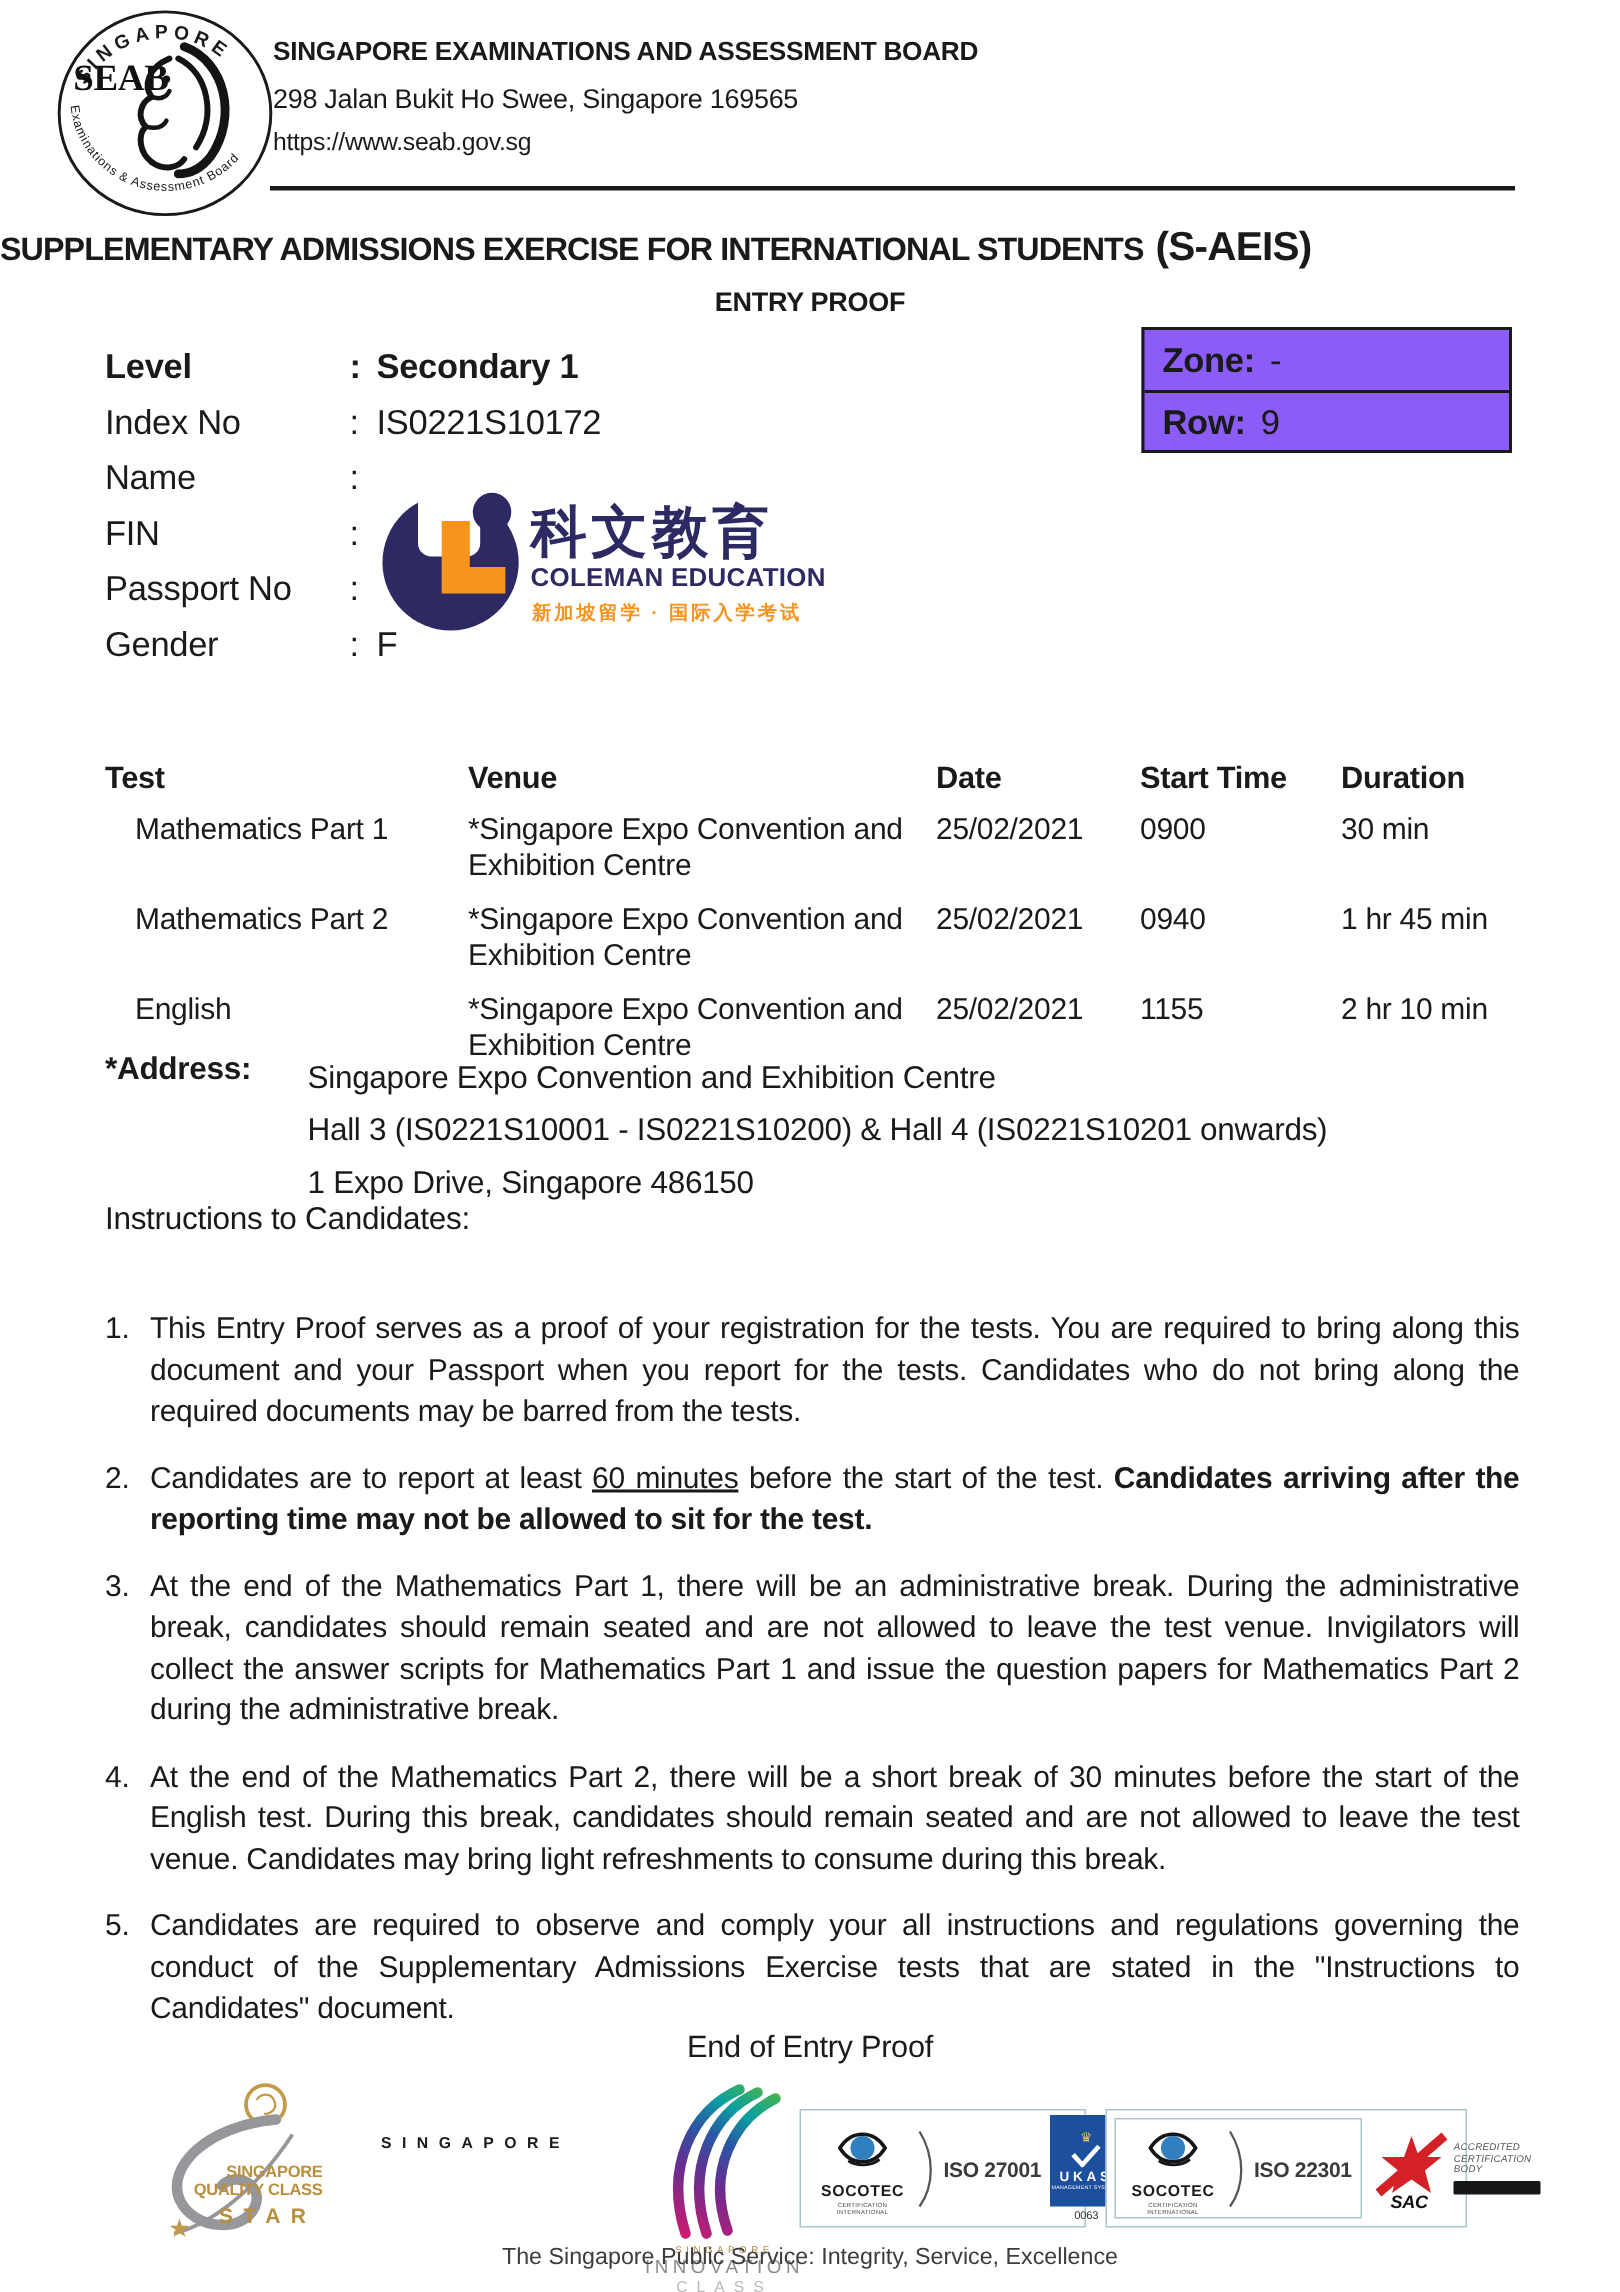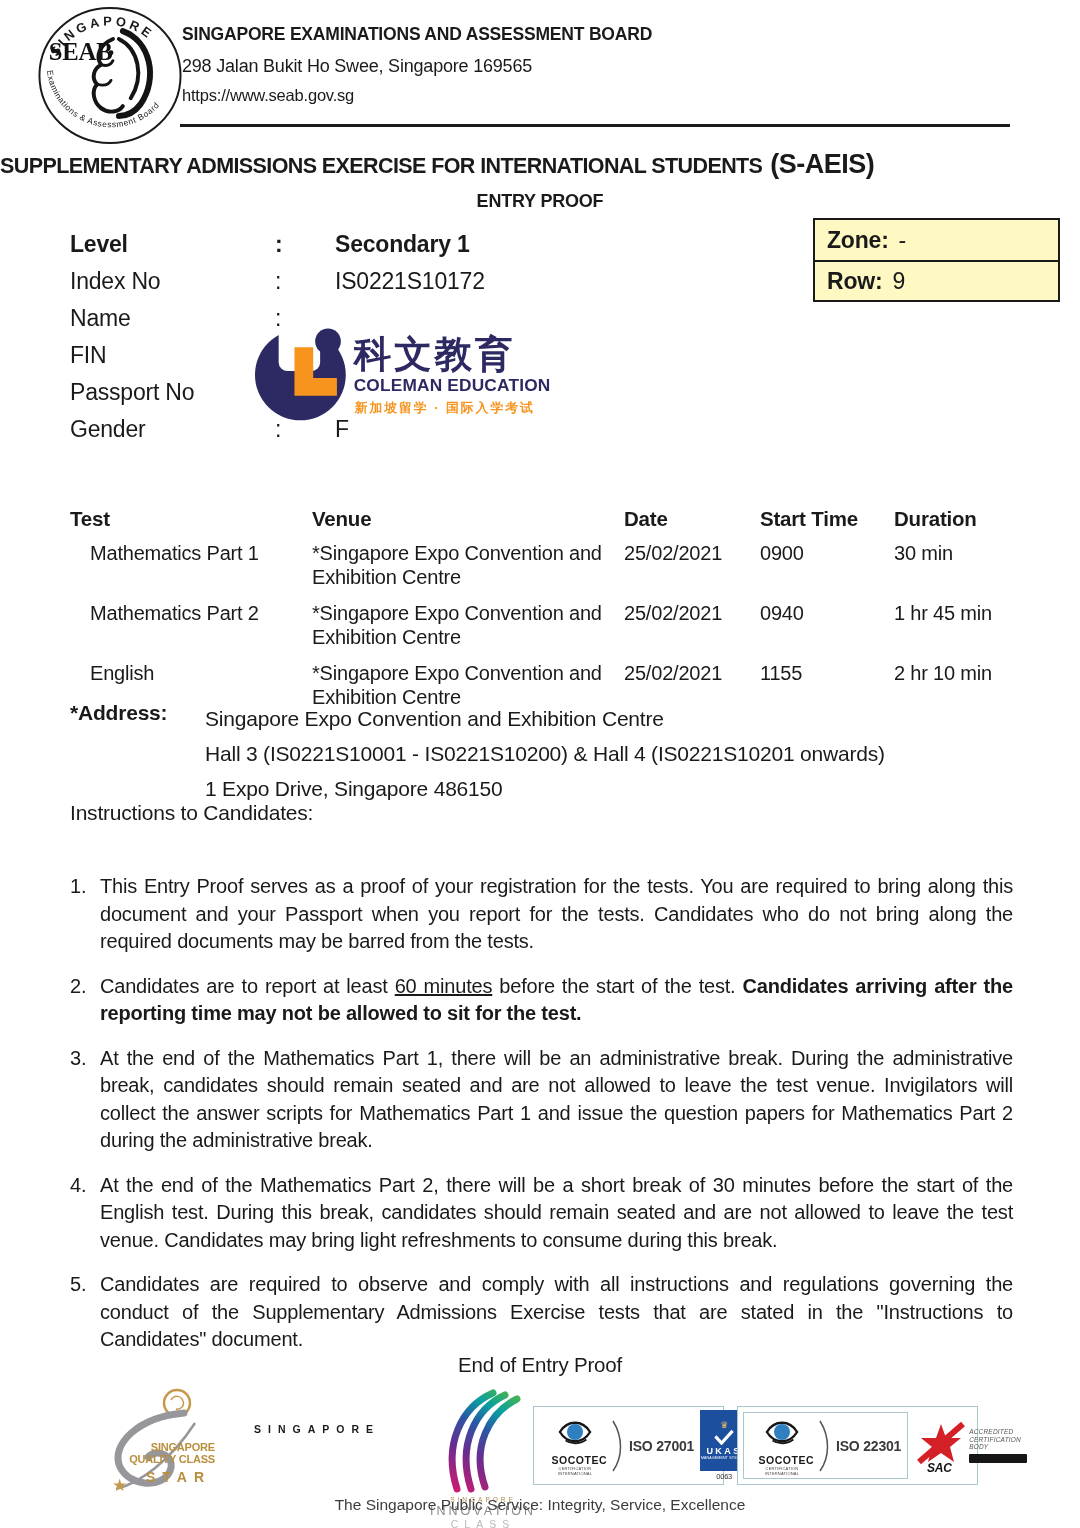--- a/index.html
+++ b/index.html
@@ -14,28 +14,28 @@
   .org-addr { font-size:18px; margin-top:11px; }
   .org-url  { font-size:16.5px; margin-top:9px; }
   .header-rule { position:absolute; left:180px; top:124px; width:830px; height:3px; background:#1a1a1a; }
 
   .doc-title { position:absolute; left:0; right:0; top:149px; text-align:left; white-space:nowrap; }
   .doc-title-main { font-size:21.5px; font-weight:bold; letter-spacing:-0.6px; }
   .doc-title-suffix { font-size:27px; font-weight:bold; margin-left:8px; letter-spacing:-0.5px; }
   .entry-proof { position:absolute; left:0; right:0; top:191px; text-align:center; font-size:18px; font-weight:bold; }
 
   
-  .seating-box { position:absolute; left:813px; top:218px; width:247px; border:2.5px solid #1a1a1a; background:#fef9c3; }
+  .seating-box { position:absolute; left:761px; top:218px; width:247px; border:2.5px solid #1a1a1a; background:#8b5cf6; }
   .seating-row { display:flex; align-items:center; padding:5px 12px; height:40px; font-size:23px; }
   .seating-row + .seating-row { border-top:2px solid #1a1a1a; }
   .seating-label { font-weight:bold; margin-right:10px; }
 
   
   .fields { position:absolute; left:70px; top:230px; font-size:23px; }
-  .field-row { display:flex; line-height:29px; margin-bottom:8px;gap:42px; }
+  .field-row { display:flex; line-height:29px; margin-bottom:8px; }
   .field-label { width:163px; flex:0 0 163px; }
   .field-colon { width:18px; flex:0 0 18px; }
   .field-row.bold { font-weight:bold; }
 
   .coleman { position:absolute; left:253px; top:320px; width:306px; height:104px; }
 
   
   .schedule { position:absolute; left:70px; top:507px; width:945px; font-size:20px; }
   .sched-grid { display:grid; grid-template-columns:242px 312px 136px 134px 121px; column-gap:0; }
   .sched-head { font-weight:bold; font-size:20.5px; margin-bottom:11px; }
@@ -68,21 +68,21 @@
   .pd-row svg { margin:0 1px -2px 1px; }
   .pd-country { margin-top:6px; font-size:10.5px; font-weight:bold; letter-spacing:7px; }
   .logo-innovation { position:absolute; left:332px; top:0; }
 
   .cert-box { position:absolute; top:23px; border:1.5px solid #a9c6ca; background:#fff; display:flex; align-items:stretch; }
   .cert-box1 { left:438px; width:191px; height:79px; }
   .cert-box2 { left:642px; width:241px; height:79px; padding-right:4px; }
   .cert-inner { border:1px solid #a9c6ca; margin:5px; flex:1; display:flex; align-items:center; padding:0 6px; }
   .cert-box1 .cert-inner { border:none; margin:3px 0 3px 3px; }
   .socotec { text-align:center; width:64px; }
-  .socotec-name { font-size:10.5px; font-weight:bold; letter-spacing:0.5px; margin-top:1px;text-align:right; }
+  .socotec-name { font-size:10.5px; font-weight:bold; letter-spacing:0.5px; margin-top:1px; }
   .socotec-sub { font-size:4px; color:#444; letter-spacing:0.2px; }
   .cert-divider { margin:0 4px; }
   .iso-label { font-size:14px; font-weight:bold; color:#3a3a3a; white-space:nowrap; margin-left:2px; }
 
   .ukas { width:48px; flex:0 0 48px; display:flex; flex-direction:column; align-items:center; margin:3px 3px 3px 0; }
   .ukas-blue { background:#1d4f9f; width:100%; flex:1; display:flex; flex-direction:column; align-items:center; justify-content:center; color:#fff; }
   .ukas-crown { font-size:9px; color:#e8c25a; line-height:8px; }
   .ukas-name { font-size:9px; font-weight:bold; letter-spacing:2.5px; margin-top:1px; }
   .ukas-sub { font-size:3.5px; letter-spacing:0.2px; }
   .ukas-num { font-size:7.5px; color:#333; margin-top:1px; }
@@ -244,21 +244,21 @@
     <div class="instr-item">
       <div class="instr-num">3.</div>
       <div class="instr-text">At the end of the Mathematics Part 1, there will be an administrative break. During the administrative break, candidates should remain seated and are not allowed to leave the test venue. Invigilators will collect the answer scripts for Mathematics Part 1 and issue the question papers for Mathematics Part 2 during the administrative break.</div>
     </div>
     <div class="instr-item">
       <div class="instr-num">4.</div>
       <div class="instr-text">At the end of the Mathematics Part 2, there will be a short break of 30 minutes before the start of the English test. During this break, candidates should remain seated and are not allowed to leave the test venue. Candidates may bring light refreshments to consume during this break.</div>
     </div>
     <div class="instr-item">
       <div class="instr-num">5.</div>
-      <div class="instr-text">Candidates are required to observe and comply with all instructions and regulations governing the conduct of the Supplementary Admissions Exercise tests that are stated in the "Instructions to Candidates" document.</div>
+      <div class="instr-text">Candidates are required to observe and comply your all instructions and regulations governing the conduct of the Supplementary Admissions Exercise tests that are stated in the "Instructions to Candidates" document.</div>
     </div>
   </div>
 
   <div class="end-note">End of Entry Proof</div>
 
   <div class="footer-logos">
 
     <svg class="logo-quality" width="122" height="122" viewBox="0 0 122 122">
       <circle cx="79" cy="18" r="13" fill="none" stroke="#c49a4a" stroke-width="2.5"></circle>
       <path d="M73,15 c3,-5 10,-5 12,1 c2,5 -3,9 -7,8" fill="none" stroke="#c49a4a" stroke-width="1.5"></path>

